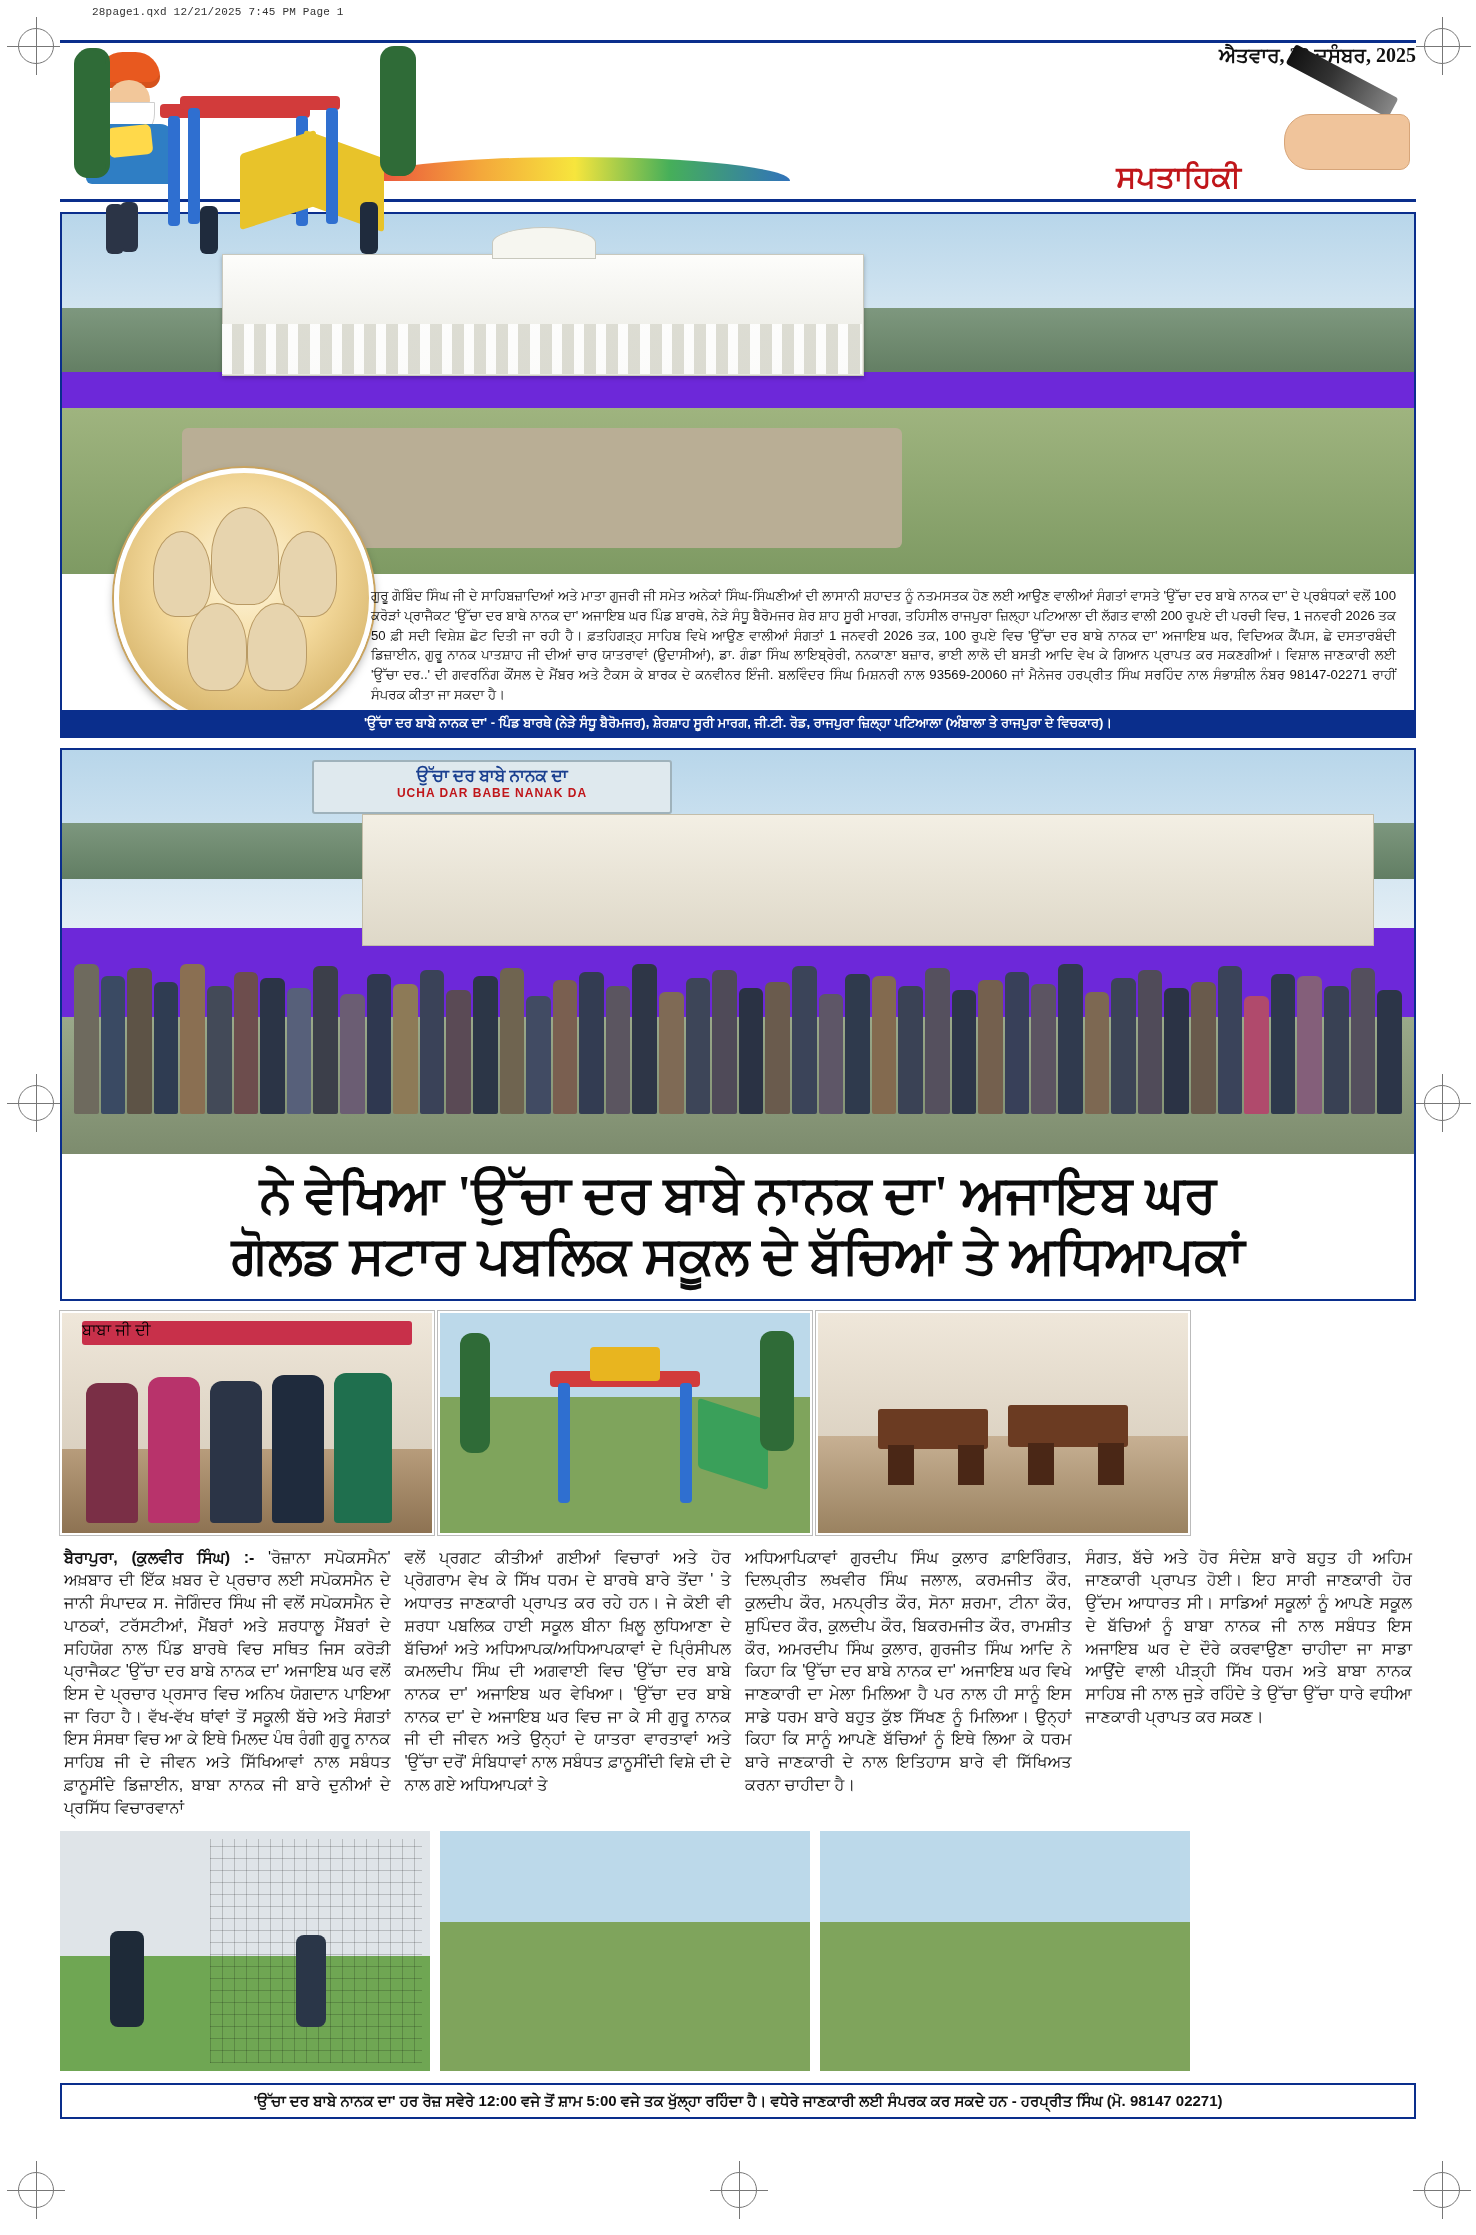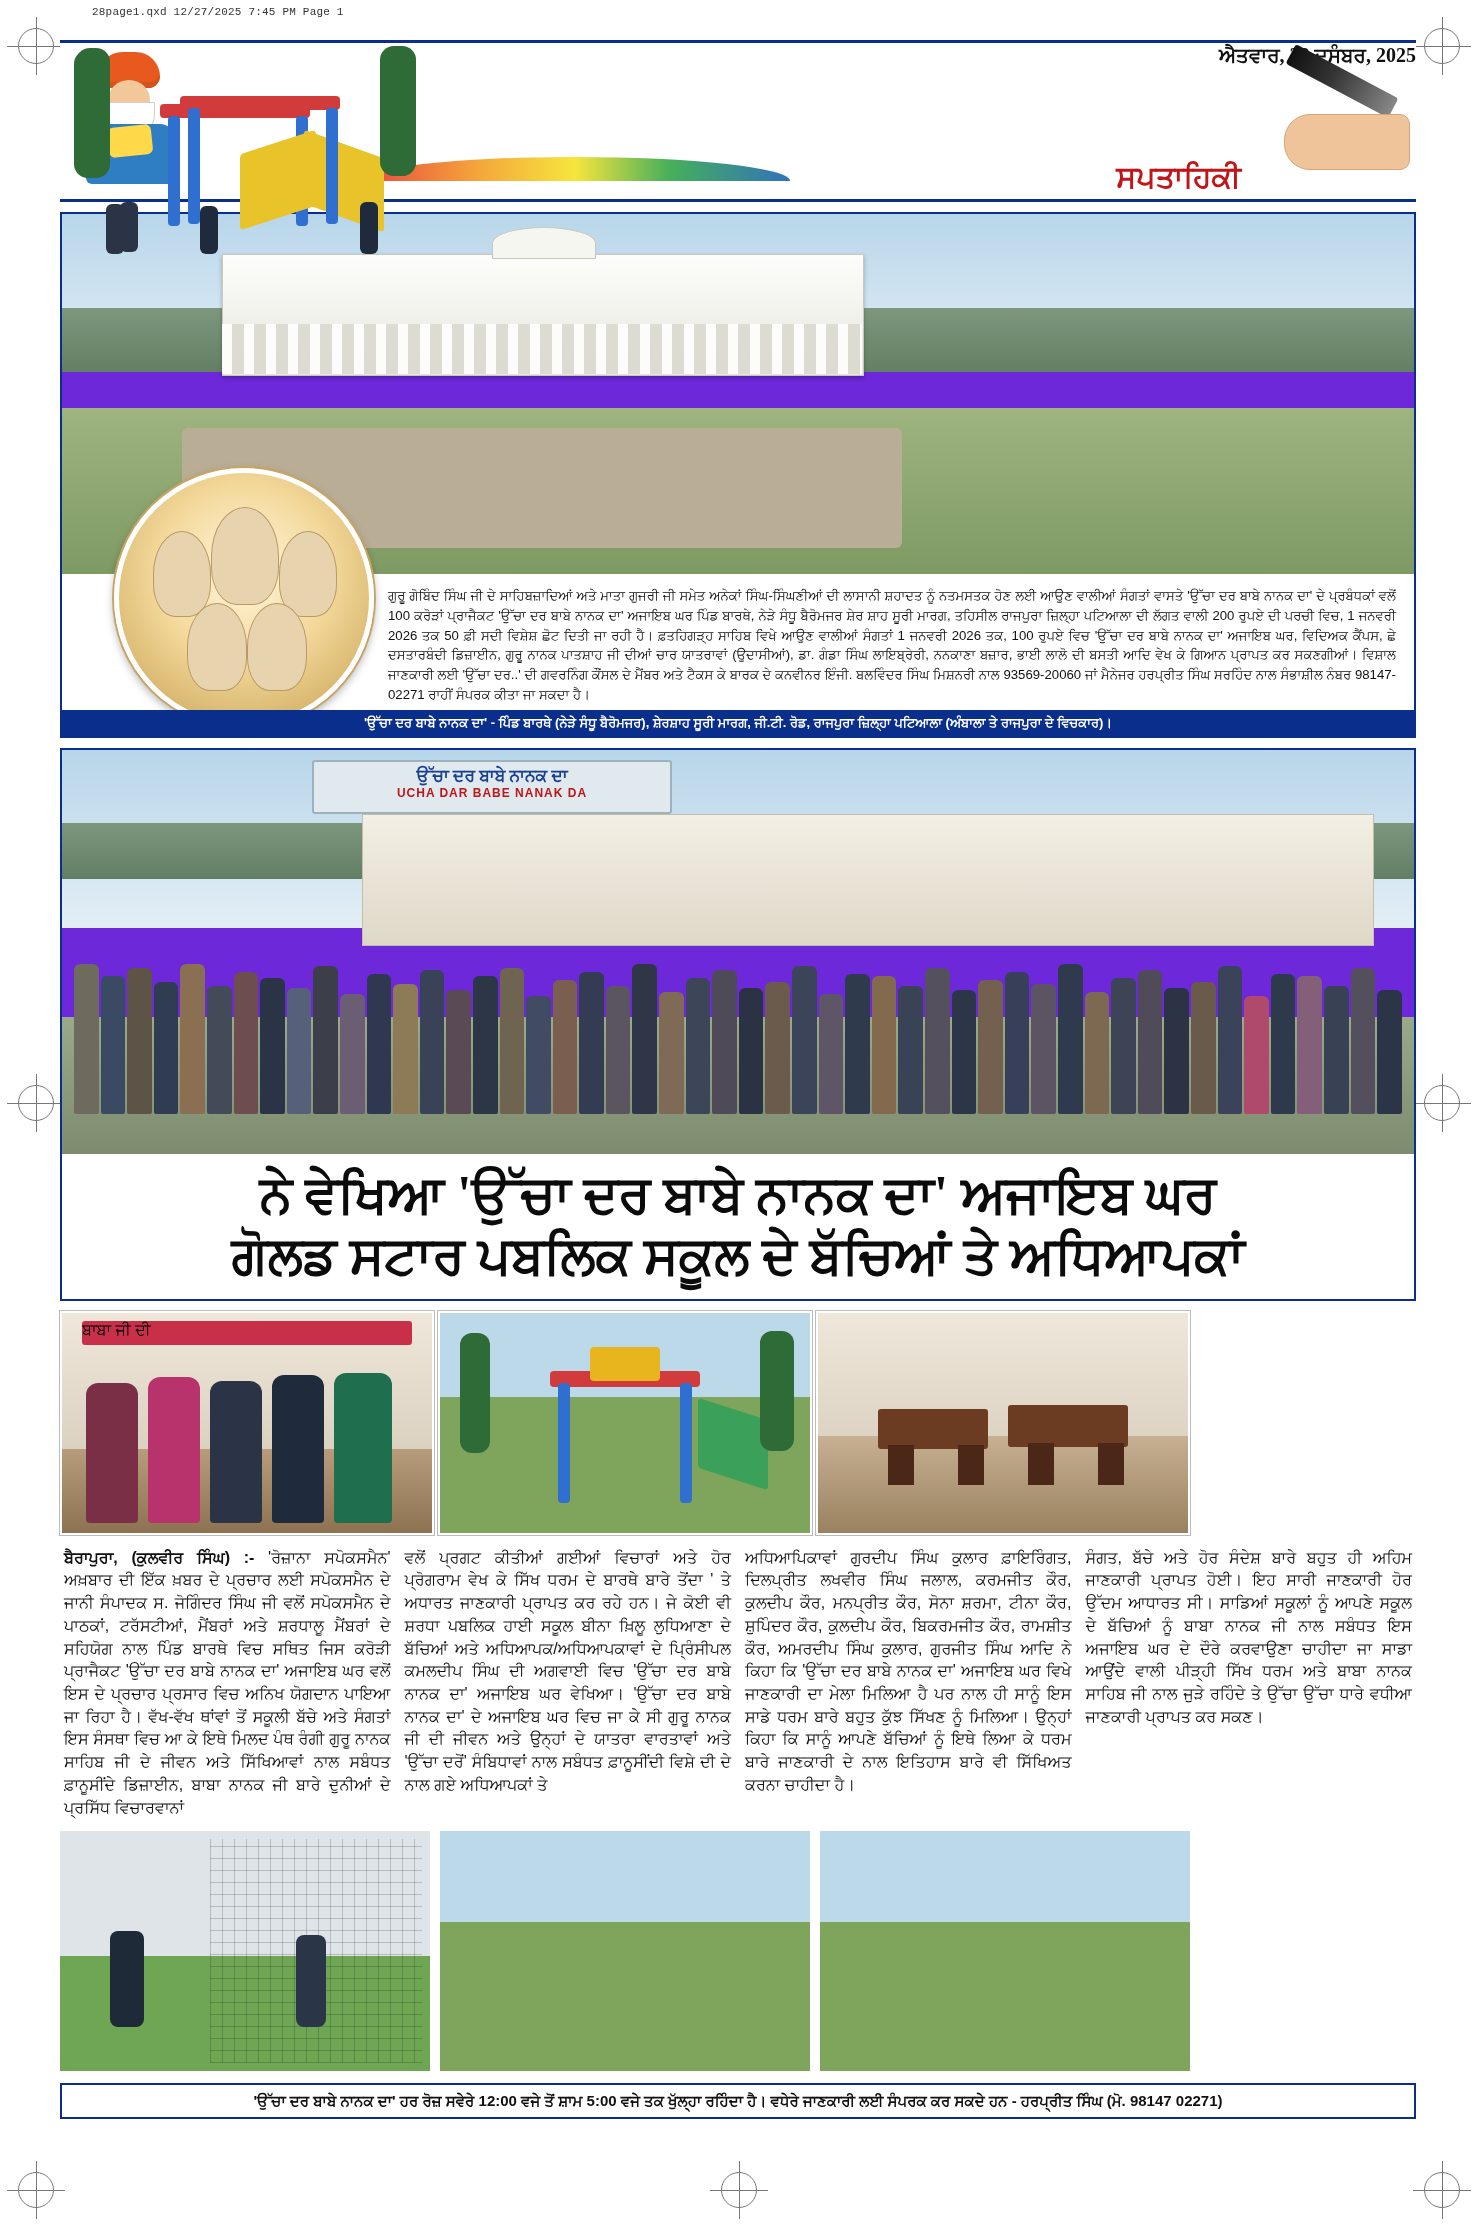--- a/index.html
+++ b/index.html
@@ -214,21 +214,21 @@
   }
   .medallion .figure {
     position: absolute;
     background: #e7d4ae;
     border: 1px solid #b99a64;
     border-radius: 50% 50% 38% 38%;
   }
 
   .hero-text {
     position: absolute;
-    left: 318px; right: 10px; top: 368px;
+    left: 301px; right: 10px; top: 368px;
     height: 146px;
     padding: 4px 8px 0 8px;
   }
   .body-pa {
     font-family: "Liberation Sans", sans-serif;
     font-size: 13.2px;
     line-height: 1.5;
     color: #111;
     text-align: justify;
   }
@@ -331,21 +331,21 @@
     font-weight: bold;
     color: #111;
     padding: 7px 6px;
   }
 </style>
 </head>
 <body>
 
 <div class="page">
 
-  <div class="slug">28page1.qxd   12/27/2025   7:45 PM   Page 1</div>
+  <div class="slug">28page1.qxd   12/21/2025   7:45 PM   Page 1</div>
 
   <div class="reg" style="left:18px;  top:28px;"></div>
   <div class="reg" style="left:1424px;top:28px;"></div>
   <div class="reg" style="left:18px;  top:1085px;"></div>
   <div class="reg" style="left:1424px;top:1085px;"></div>
   <div class="reg" style="left:18px;  top:2172px;"></div>
   <div class="reg" style="left:1424px;top:2172px;"></div>
   <div class="reg" style="left:721px; top:2172px;"></div>
 
   <div class="sheet">

